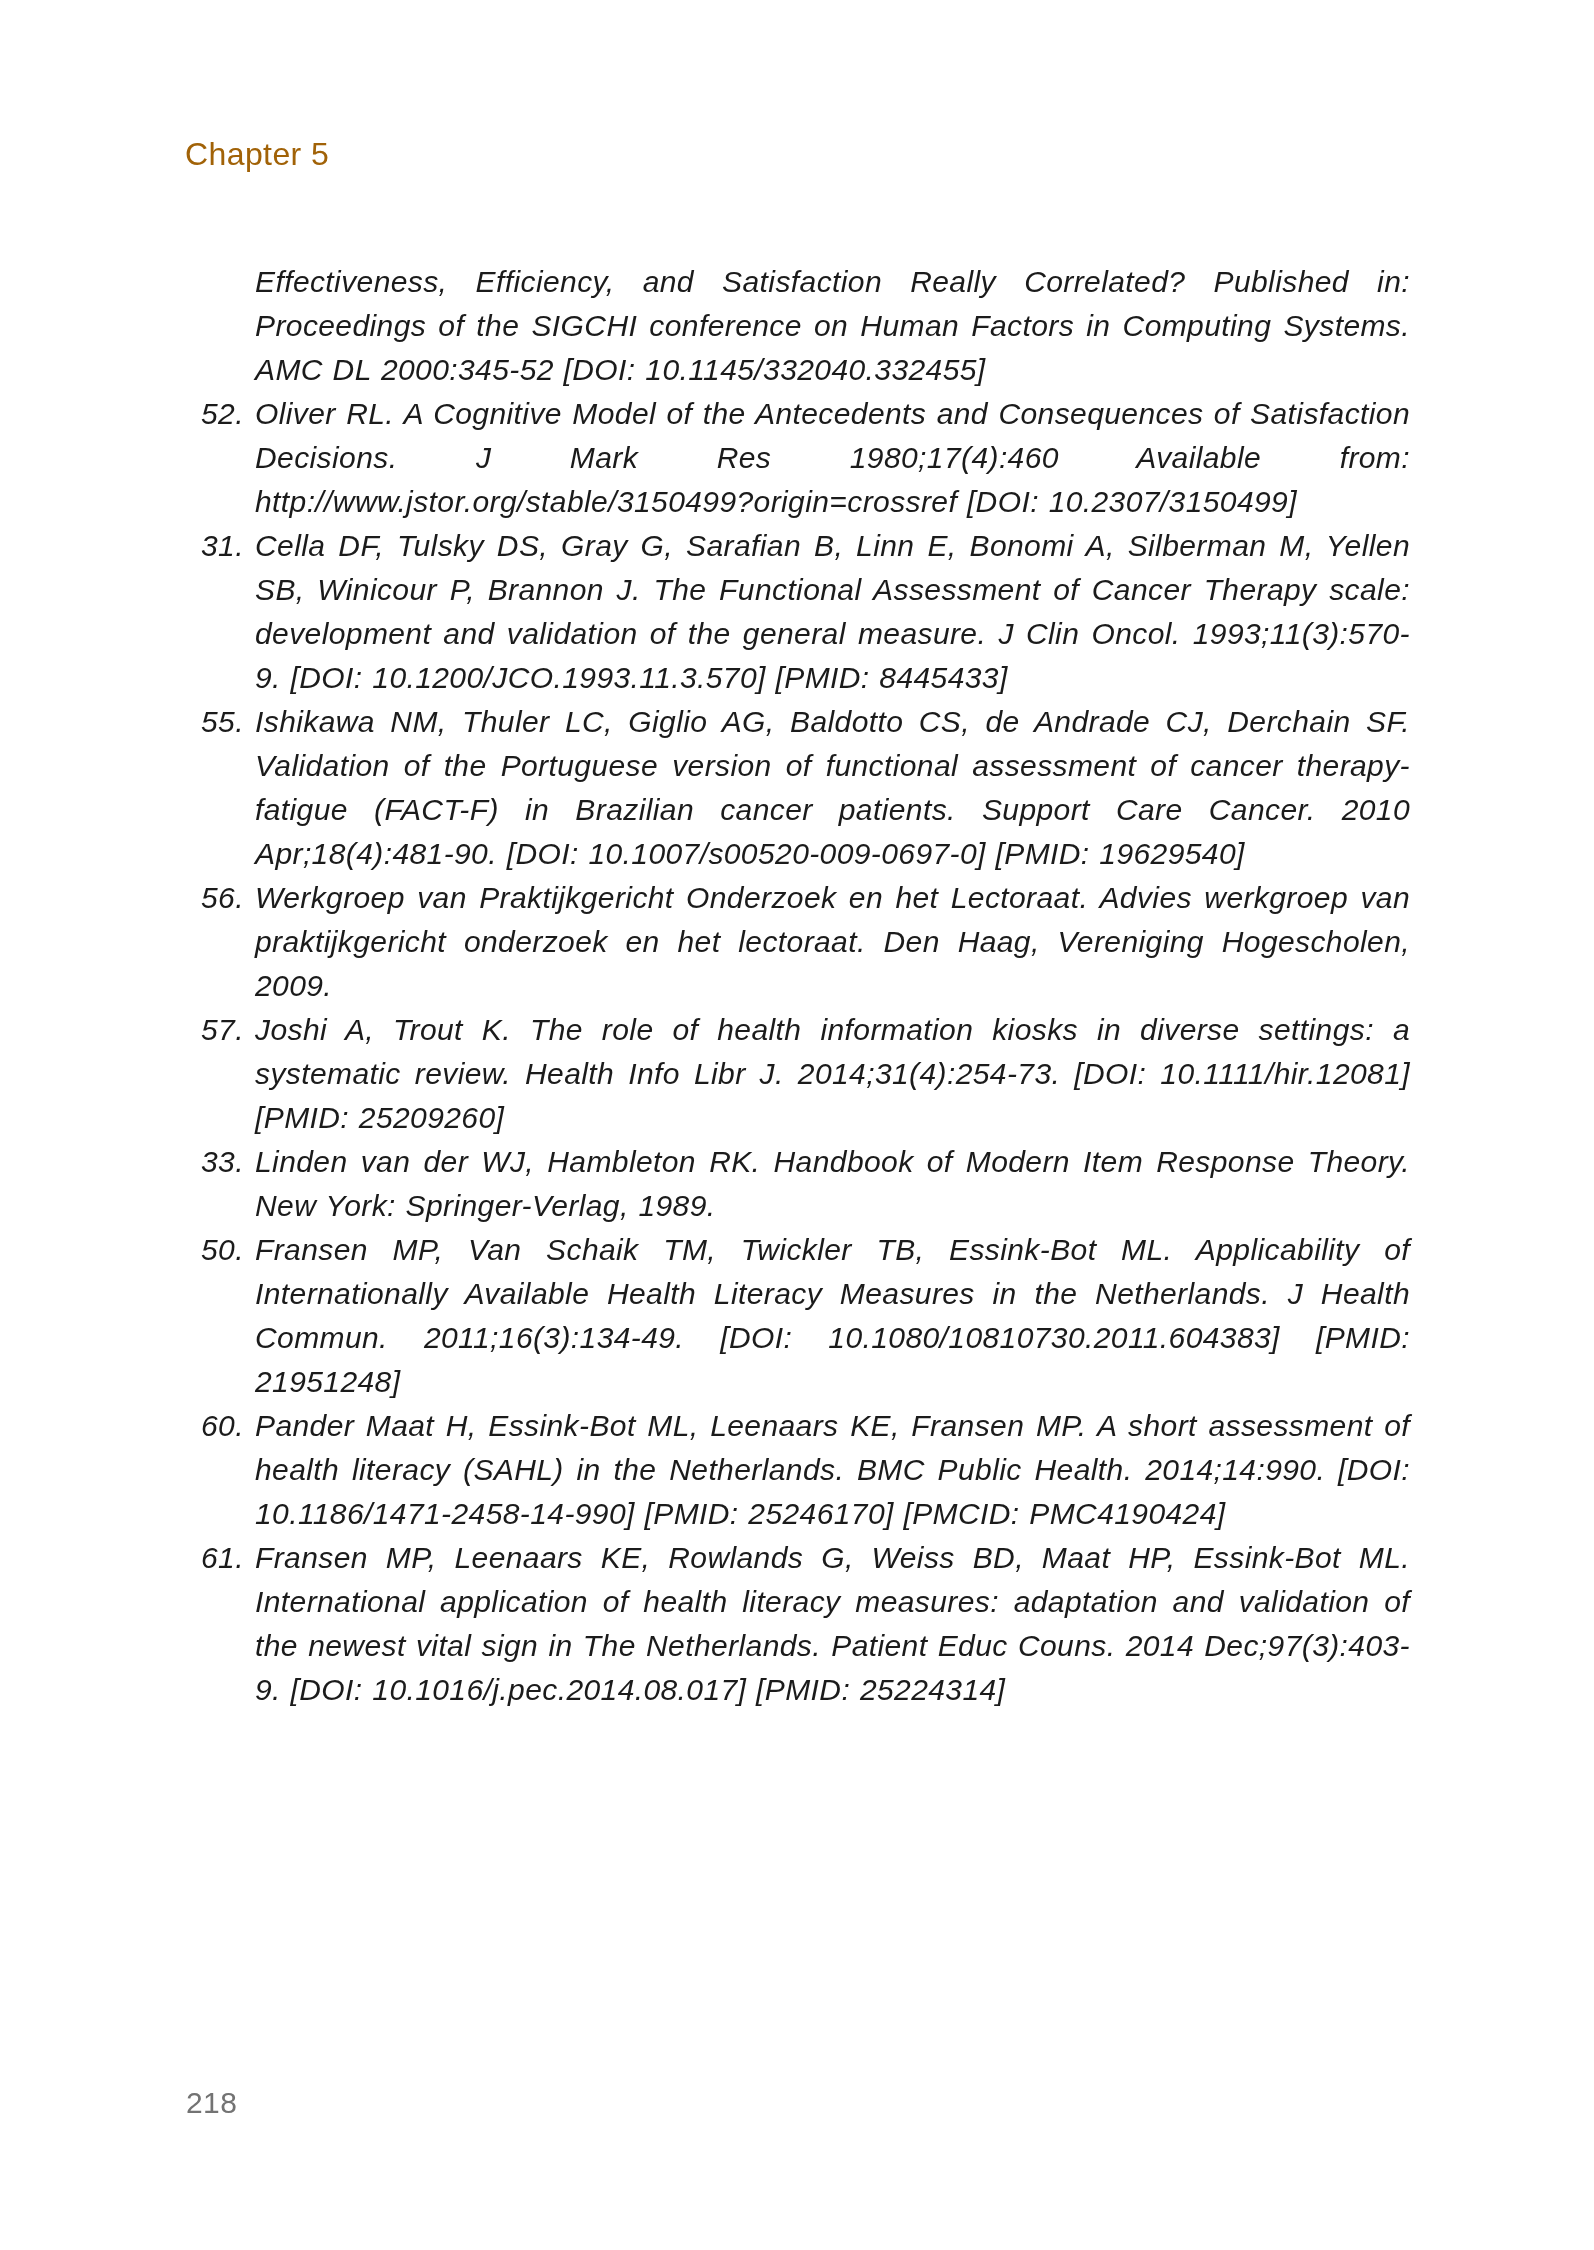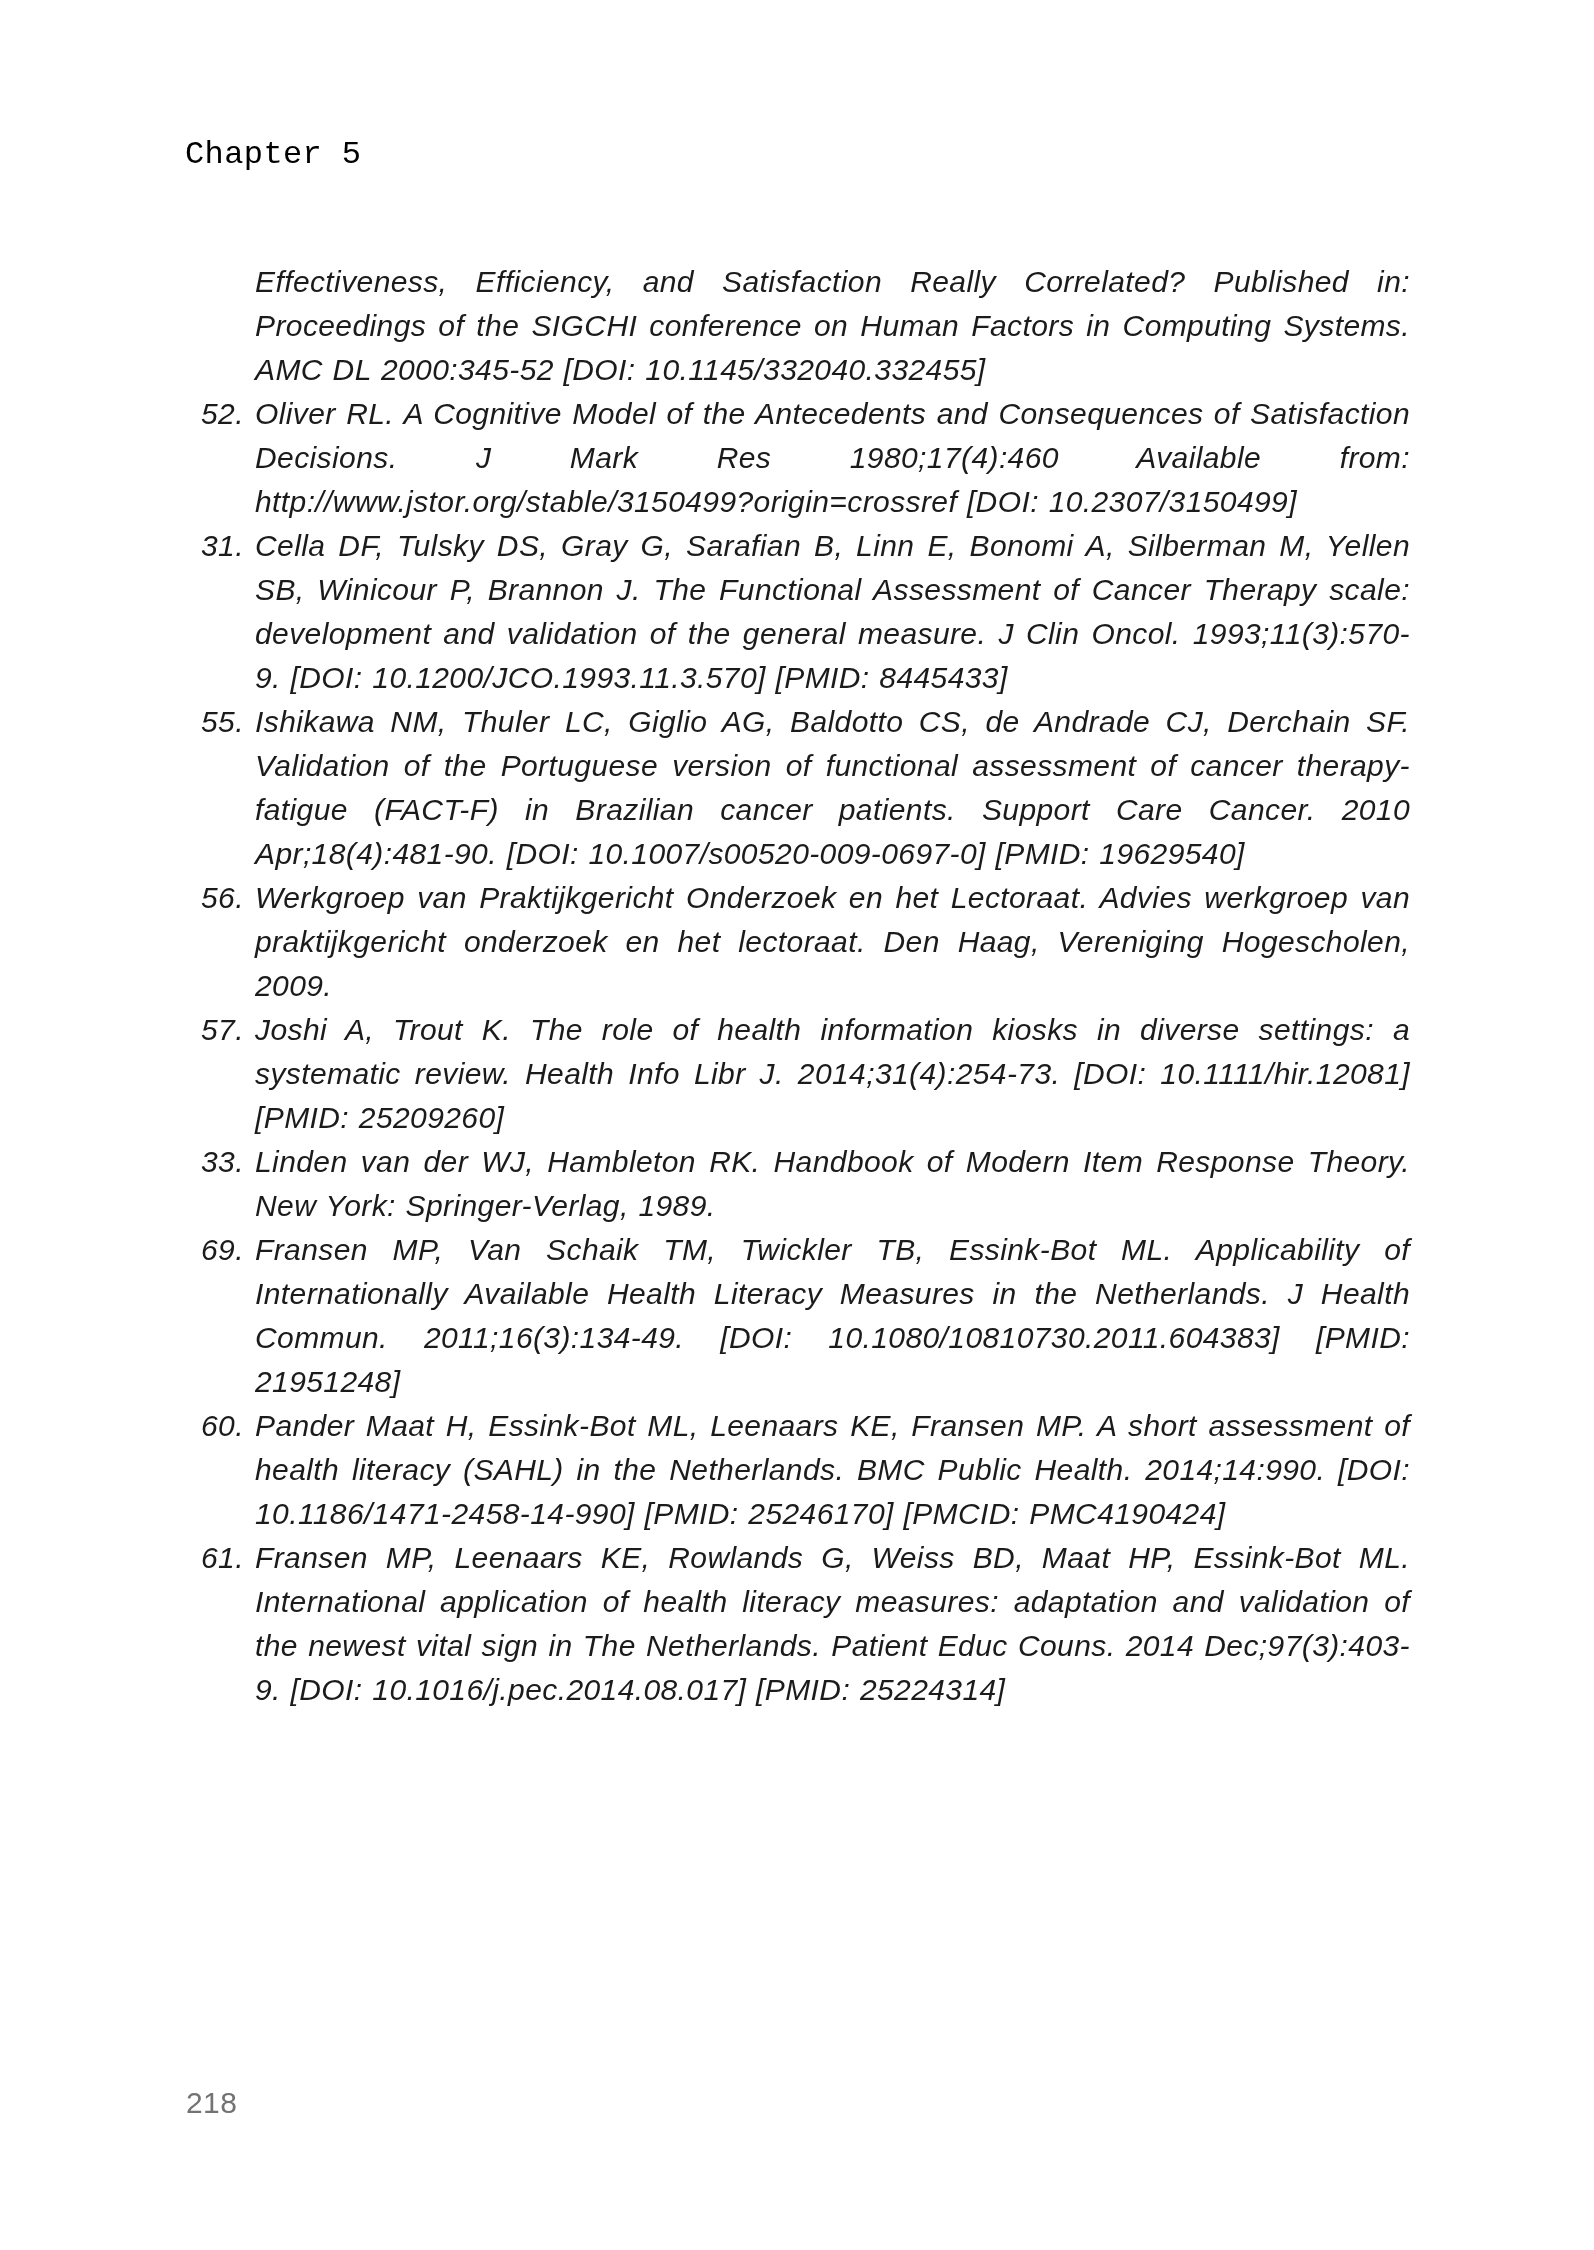--- a/index.html
+++ b/index.html
@@ -19,23 +19,22 @@
     position: absolute;
     inset: 0;
     background: #ffffff;
   }
   .chapter-header {
     position: absolute;
     left: 185px;
     top: 136px;
     font-size: 32px;
     letter-spacing: 0.4px;
-    color: #000000;
+    color: #a16207;
     white-space: nowrap;
-    font-family: Liberation Mono, monospace;
   }
   .references {
     position: absolute;
     left: 185px;
     top: 260px;
     width: 1225px;
     font-size: 30px;
     line-height: 44px;
     letter-spacing: 0.4px;
     font-style: italic;
@@ -107,21 +106,21 @@
       <span class="ref-number">57.</span>
       <span class="ref-text">Joshi A, Trout K. The role of health information kiosks in diverse settings: a systematic review. Health Info Libr J. 2014;31(4):254-73. [DOI: 10.1111/hir.12081] [PMID: 25209260]</span>
     </div>
 
     <div class="ref-row">
       <span class="ref-number">33.</span>
       <span class="ref-text">Linden van der WJ, Hambleton RK. Handbook of Modern Item Response Theory. New York: Springer-Verlag, 1989.</span>
     </div>
 
     <div class="ref-row">
-      <span class="ref-number">69.</span>
+      <span class="ref-number">50.</span>
       <span class="ref-text">Fransen MP, Van Schaik TM, Twickler TB, Essink-Bot ML. Applicability of Internationally Available Health Literacy Measures in the Netherlands. J Health Commun. 2011;16(3):134-49. [DOI: 10.1080/10810730.2011.604383] [PMID: 21951248]</span>
     </div>
 
     <div class="ref-row">
       <span class="ref-number">60.</span>
       <span class="ref-text">Pander Maat H, Essink-Bot ML, Leenaars KE, Fransen MP. A short assessment of health literacy (SAHL) in the Netherlands. BMC Public Health. 2014;14:990. [DOI: 10.1186/1471-2458-14-990] [PMID: 25246170] [PMCID: PMC4190424]</span>
     </div>
 
     <div class="ref-row">
       <span class="ref-number">61.</span>

